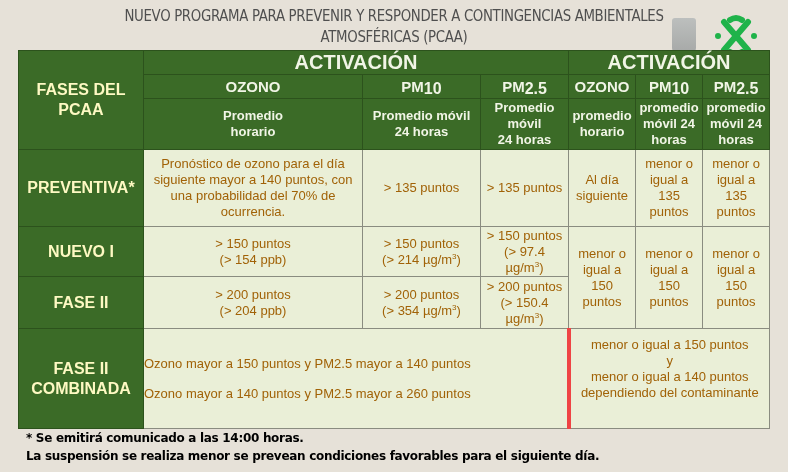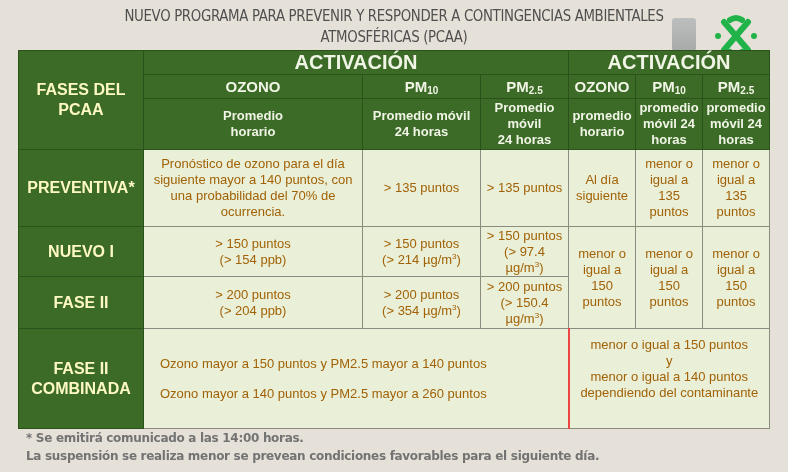--- a/index.html
+++ b/index.html
@@ -35,29 +35,29 @@
   .pcaa td {
     background: #eaefd7; color: #a16207; font-size: 13px; line-height: 16px;
     border: 1px solid #8a8c80;
   }
   .pcaa th.phase {
     font-size: 16px; line-height: 20px; background: #3b6b27; color: #fef9c3;
   }
   .h1 { font-size: 20px; height: 20px; }
   .h2 { font-size: 15px; height: 23px; }
   .h3 { font-size: 13px; line-height: 16px; height: 50px; }
-  sub { font-size: 10px; vertical-align: -2px; line-height: 0; margin-top: 28px; }
+  sub { font-size: 16px; vertical-align: -2px; line-height: 0; margin-top: 28px; }
   sup { font-size: 8px; line-height: 0; }
   .combo-left { text-align: left !important; }
-  .combo-left div { padding-left: 16px; }
+  .combo-left div { padding-left: 0; }
   .combo-left .l1 { margin-bottom: 14px; }
   .foot {
     position: absolute; left: 26px; top: 429px;
     font-family: "DejaVu Sans", sans-serif; font-weight: bold;
-    font-size: 12px; line-height: 18px; color: #737373;
+    font-size: 12px; line-height: 18px; color: #000000;
     letter-spacing: -0.3px;
   }
 </style>
 </head>
 <body>
 
 <div class="title">
   <div>NUEVO PROGRAMA PARA PREVENIR Y RESPONDER A CONTINGENCIAS AMBIENTALES</div>
   <div>ATMOSFÉRICAS (PCAA)</div>
 </div>
@@ -213,21 +213,21 @@
 
   <tr style="height:100px">
     <th class="phase">
       <div>FASE II</div>
       <div>COMBINADA</div>
     </th>
     <td colspan="3" class="combo-left">
       <div class="l1">Ozono mayor a 150 puntos y PM2.5 mayor a 140 puntos</div>
       <div>Ozono mayor a 140 puntos y PM2.5 mayor a 260 puntos</div>
     </td>
-    <td colspan="3" style="vertical-align:top; padding-top:8px; border-left:2px solid #ef4444;">
+    <td colspan="3" style="vertical-align:top; padding-top:8px; border-left:4px solid #ef4444;">
       <div>menor o igual a  150 puntos</div>
       <div>y</div>
       <div>menor o igual a 140 puntos</div>
       <div>dependiendo del contaminante</div>
     </td>
   </tr>
 </tbody>
   </table>
 
 <div class="foot">

